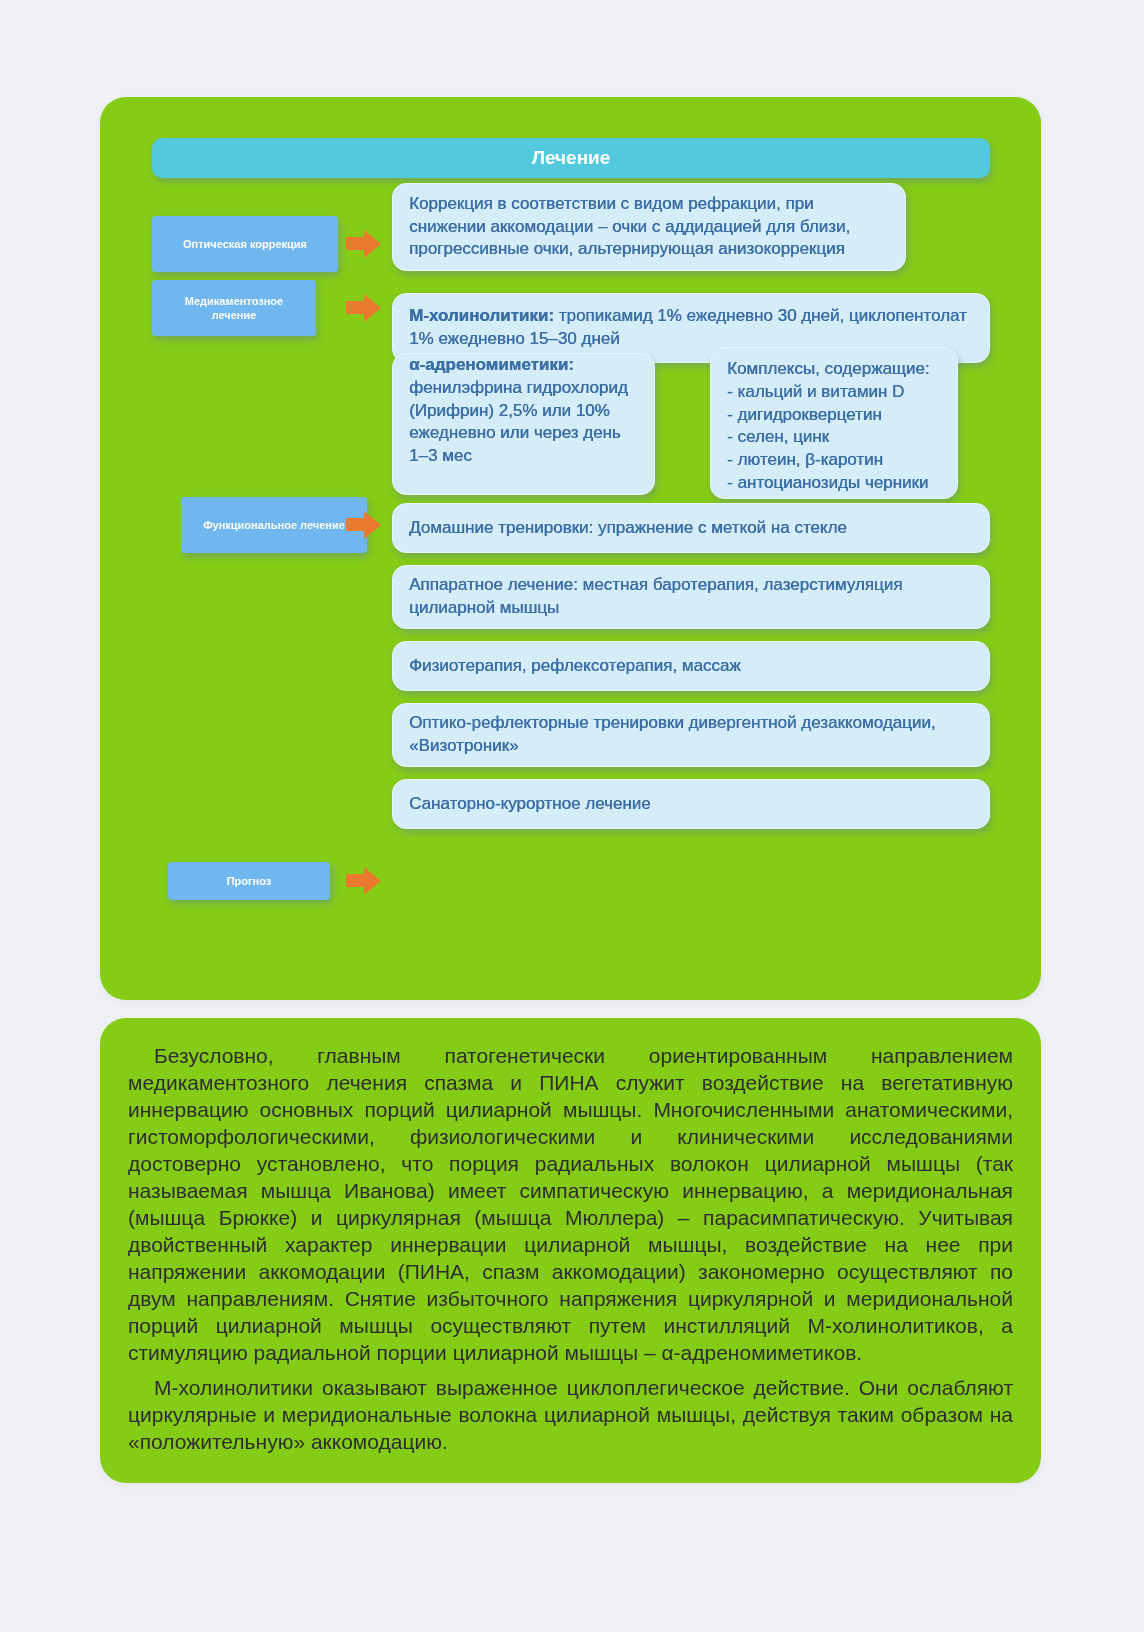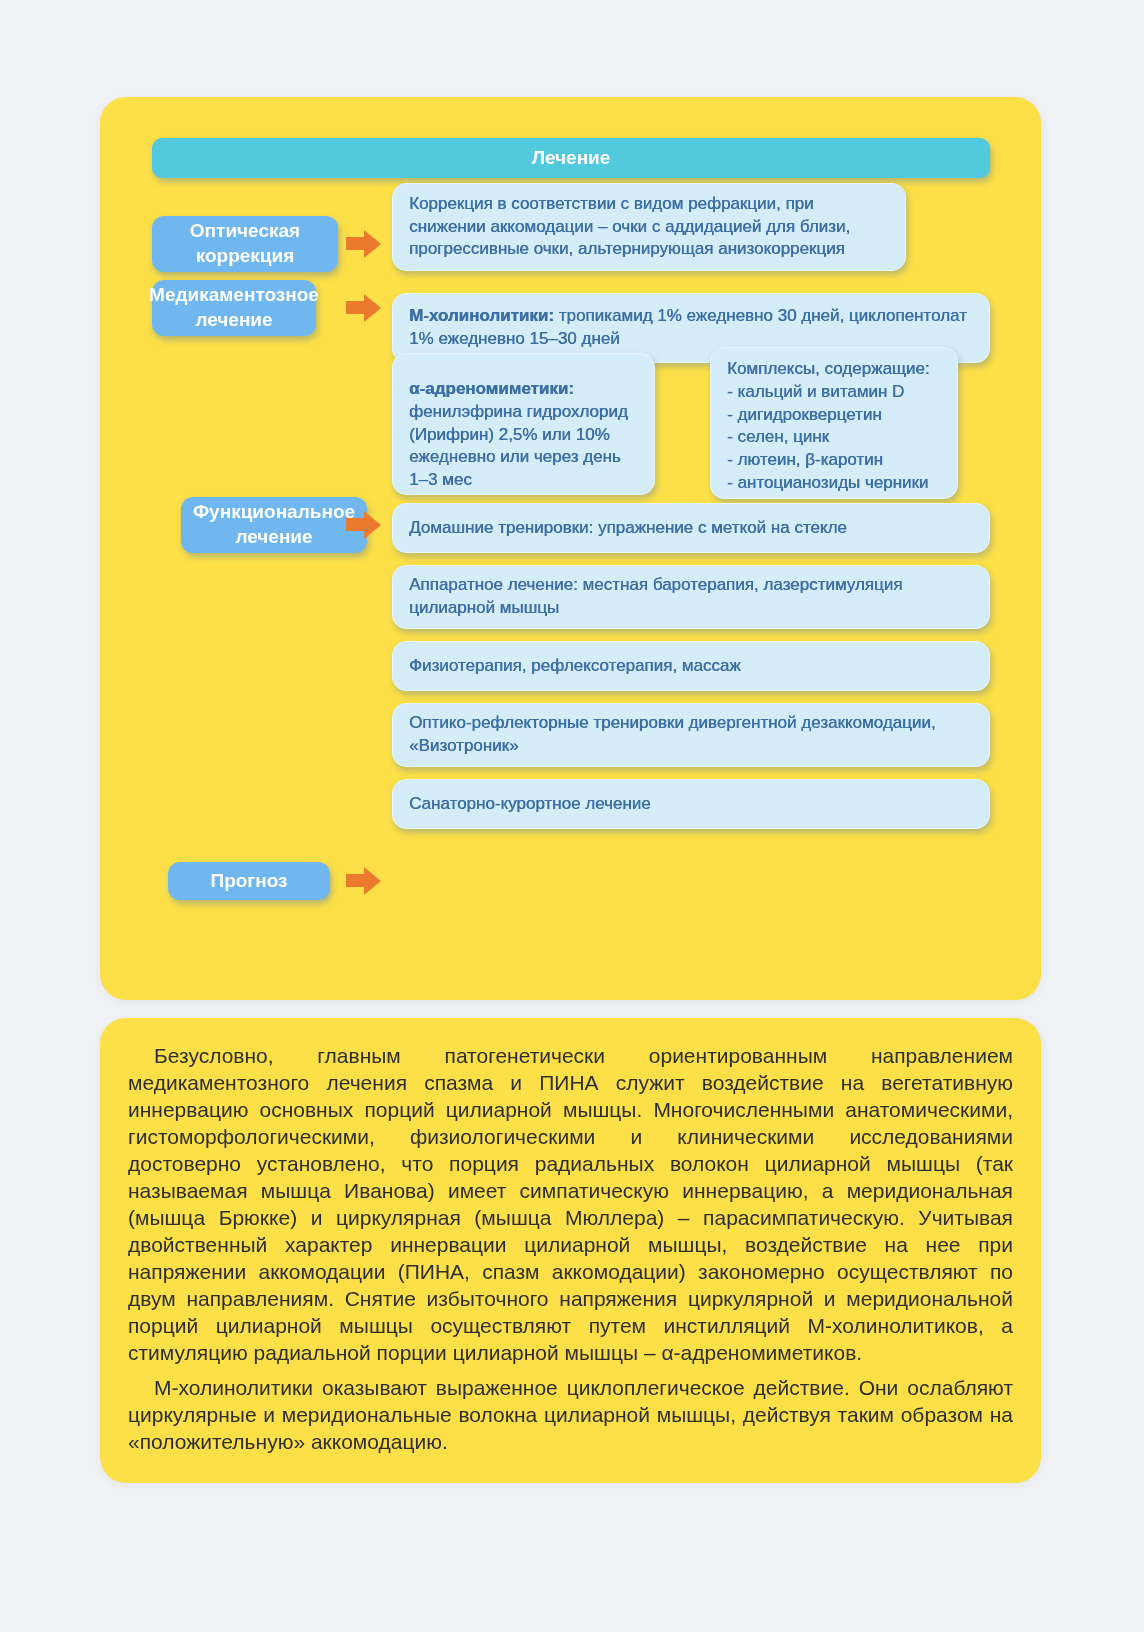--- a/index.html
+++ b/index.html
@@ -5,42 +5,42 @@
   html,body{margin:0;padding:0;}
   body{font-family:"Liberation Sans", sans-serif;}
   .page{
     width:1144px;height:1632px;
     background:#EFF1F4;
     padding:97px 0 0 100px;
     box-sizing:border-box;
     overflow:hidden;
   }
   .panel{
-    background:#fde047;
+    background:#84cc16;
     border-radius:26px;
     box-shadow:0 2px 8px rgba(0,0,0,.05);
   }
   .panel-diagram{
     position:relative;
     width:941px;height:903px;
   }
   
   .header-bar{
     position:absolute;left:52px;top:41px;width:838px;height:40px;
     background:#52C9DC;border-radius:10px;
     display:flex;align-items:center;justify-content:center;
     color:#fff;font-weight:700;font-size:19px;
     box-shadow:2px 4px 6px rgba(100,130,155,.45);
     box-sizing:border-box;
   }
   .label{
     position:absolute;
-    background:#70B7EF;border-radius:12px;
+    background:#70B7EF;border-radius:4px;
     display:flex;align-items:center;justify-content:center;text-align:center;
-    color:#fff;font-weight:700;font-size:19px;line-height:1.3;
+    color:#fff;font-weight:700;font-size:11px;line-height:1.3;
     box-shadow:2px 4px 6px rgba(100,130,155,.45);
     padding:4px 12px;box-sizing:border-box;
   }
   .l-optical   {left:52px;top:119px;width:186px;height:56px;}
   .l-medication{left:52px;top:183px;width:164px;height:56px;}
   .l-functional{left:52px;top:400px;width:186px;height:56px;margin-left:29px;}
   .l-prognosis {left:68px;top:765px;width:162px;height:38px;}
 
   .arrow{
     position:absolute;width:18px;height:13px;background:#EC7A2E;
@@ -65,21 +65,21 @@
     text-shadow:.4px 0 0 currentColor;
     display:flex;align-items:center;
     padding:8px 16px;box-sizing:border-box;
     box-shadow:2px 4px 6px rgba(100,130,155,.40);
   }
   .tx{width:100%;}
   .lead{font-weight:700;}
   .blk{display:block;}
   .b-correction{left:292px;top:86px; width:514px;height:88px;}
   .b-cholino   {left:292px;top:196px;width:598px;height:70px;}
-  .b-alpha     {left:292px;top:256px;width:263px;height:142px;align-items:flex-start;padding-top:24px;}
+  .b-alpha     {left:292px;top:256px;width:263px;height:142px;align-items:flex-start;padding-top:0;}
   .b-complex   {left:610px;top:250px;width:248px;height:152px;align-items:flex-start;padding-top:10px;}
   .b-home      {left:292px;top:406px;width:598px;height:50px;}
   .b-apparatus {left:292px;top:468px;width:598px;height:64px;}
   .b-physio    {left:292px;top:544px;width:598px;height:50px;}
   .b-opto      {left:292px;top:606px;width:598px;height:64px;}
   .b-sanatorium{left:292px;top:682px;width:598px;height:50px;}
   .b-prognosis {left:292px;top:744px;width:598px;height:84px;}
   .c-line{display:block;}
 
   

